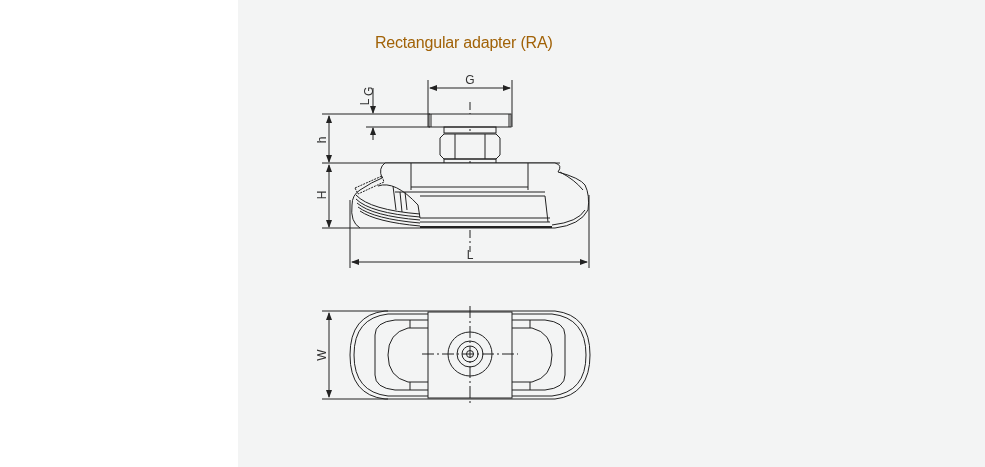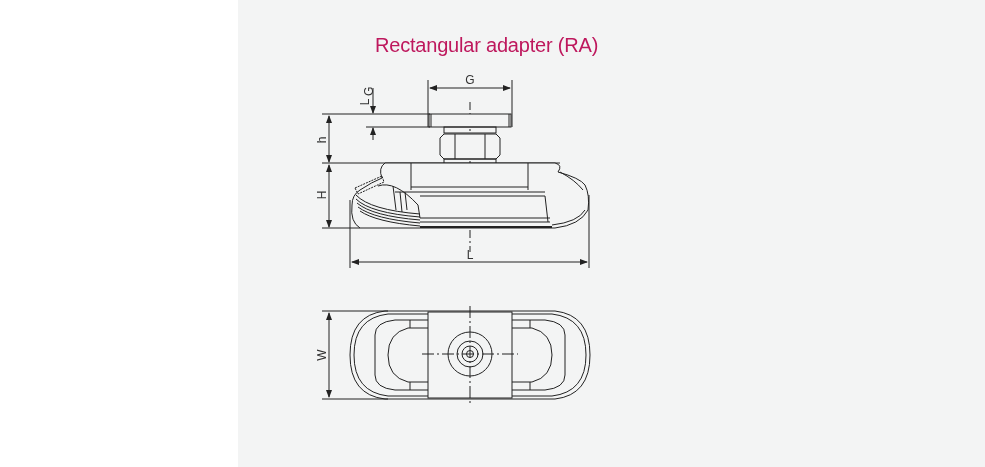--- a/index.html
+++ b/index.html
@@ -1,19 +1,19 @@
 <!DOCTYPE html>
 <html><head>
 <meta charset="utf-8">
 <style>
   html, body { margin: 0; padding: 0; }
   body { width: 985px; height: 467px; background: #ffffff; position: relative; overflow: hidden;
          font-family: "DejaVu Sans", sans-serif; }
   .panel { position: absolute; left: 238px; top: 0; width: 747px; height: 467px; background: #f3f4f4; }
-  .title { position: absolute; left: 375px; top: 34px; font-size: 20px; color: #be185d; letter-spacing: -0.2px;
+  .title { position: absolute; left: 375px; top: 34px; font-size: 16px; color: #a16207; letter-spacing: -0.2px;
            font-family: "Liberation Sans", sans-serif; }
   svg.drawing { position: absolute; left: 0; top: 0; }
   .lbl { font-family: "Liberation Sans", sans-serif; font-size: 12px; fill: #333; }
 </style>
 </head>
 <body>
 
 <div class="panel"></div>
 <div class="title">Rectangular adapter (RA)</div>
 

